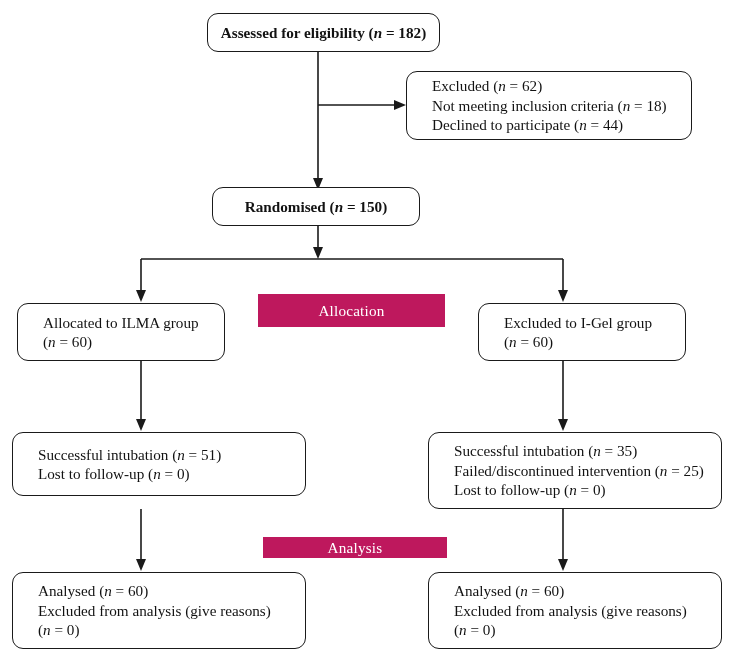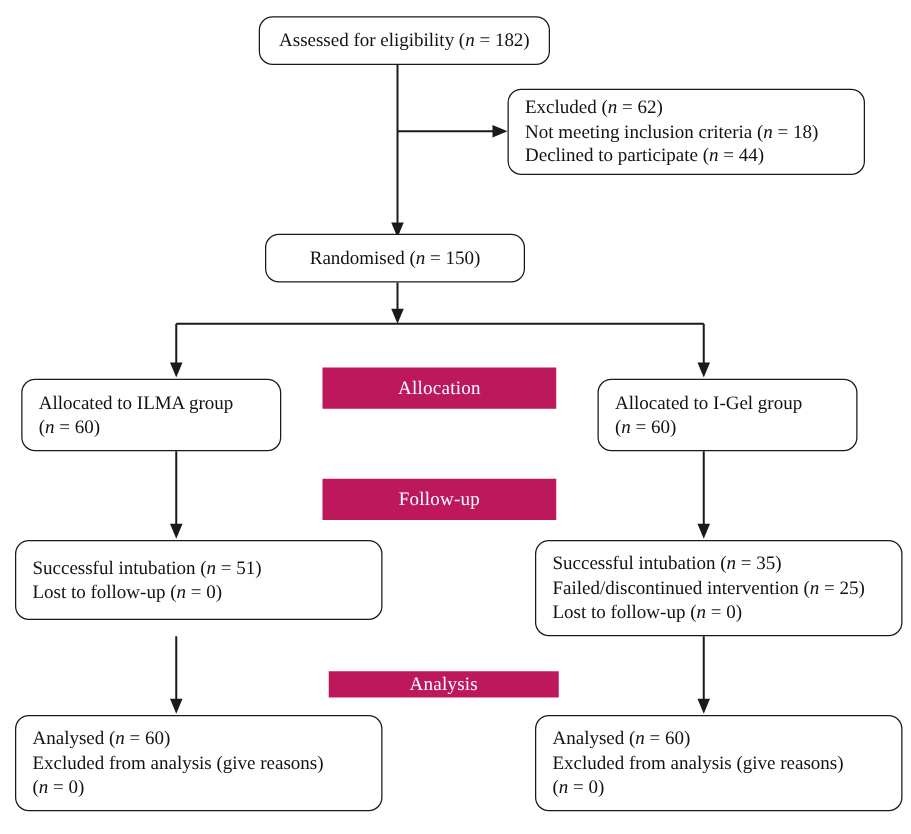--- a/index.html
+++ b/index.html
@@ -10,22 +10,22 @@
   svg.connectors{position:absolute;left:0;top:0;width:729px;height:667px;
                  pointer-events:none;}
   svg.connectors line,svg.connectors path{stroke:#1a1a1a;stroke-width:1.6;fill:none;}
   svg.connectors polygon{fill:#1a1a1a;}
 
   .box{position:absolute;box-sizing:border-box;border:1.5px solid #1a1a1a;
        border-radius:11px;background:#ffffff;display:flex;flex-direction:column;
        justify-content:center;}
   .box .line{font-size:15.2px;line-height:19.5px;white-space:nowrap;}
   .box.center{align-items:center;}
-  .box.center .line{text-align:center;}
-  .box.left{align-items:flex-start;padding-left:13px;}
+  .box.center .line{text-align:center;font-weight:bold;}
+  .box.left{align-items:flex-start;padding-left:25px;}
   .box.left .line{text-align:left;}
   .it{font-style:italic;}
 
   .banner{position:absolute;background:#be185d;display:flex;align-items:center;
           justify-content:center;}
   .banner span{color:#ffffff;font-size:15.2px;letter-spacing:.2px;}
 </style>
 </head>
 <body>
 
@@ -91,21 +91,21 @@
     <div class="line">
       <span>Allocated to ILMA group</span><span class="it"></span><span></span>
     </div>
     <div class="line">
       <span>(</span><span class="it">n</span><span> = 60)</span>
     </div>
   </div>
 
   <div class="box left" style="left:478px;top:303px;width:208px;height:58px;">
     <div class="line">
-      <span>Allocated to I-Gel group</span><span class="it"></span><span></span>
+      <span>Excluded to I-Gel group</span><span class="it"></span><span></span>
     </div>
     <div class="line">
       <span>(</span><span class="it">n</span><span> = 60)</span>
     </div>
   </div>
 
   <div class="box left" style="left:12px;top:432px;width:294px;height:64px;">
     <div class="line">
       <span>Successful intubation (</span><span class="it">n</span><span> = 51)</span>
     </div>
@@ -146,20 +146,17 @@
       <span>Excluded from analysis (give reasons)</span><span class="it"></span><span></span>
     </div>
     <div class="line">
       <span>(</span><span class="it">n</span><span> = 0)</span>
     </div>
   </div>
 
   <div class="banner" style="left:258px;top:294px;width:187px;height:33px;">
     <span>Allocation</span>
   </div>
-  <div class="banner" style="left:258px;top:383px;width:187px;height:33px;">
-    <span>Follow-up</span>
-  </div>
   <div class="banner" style="left:263px;top:537px;width:184px;height:21px;">
     <span>Analysis</span>
   </div>
 
 </div>
 
 </body></html>

